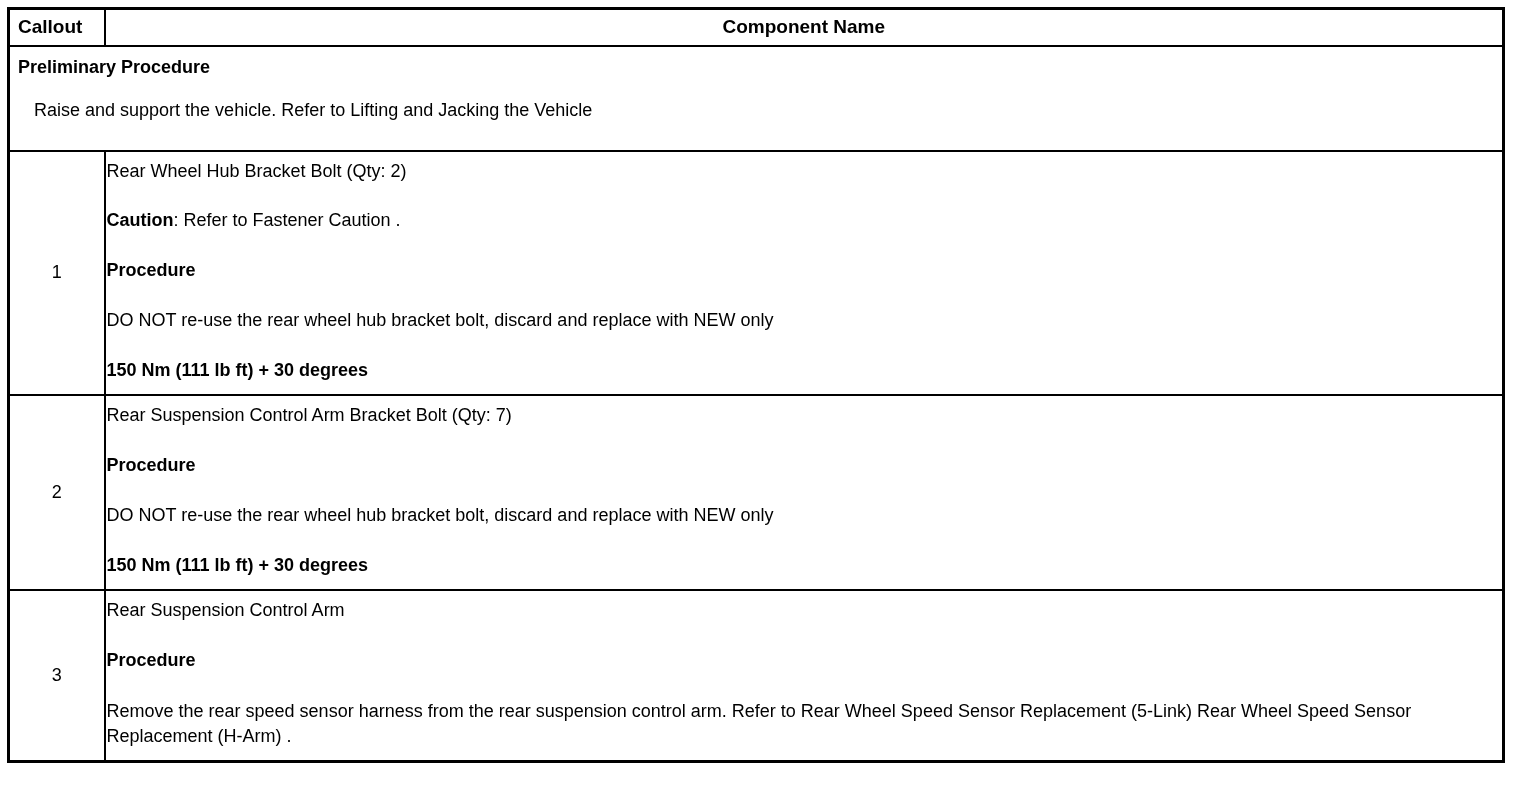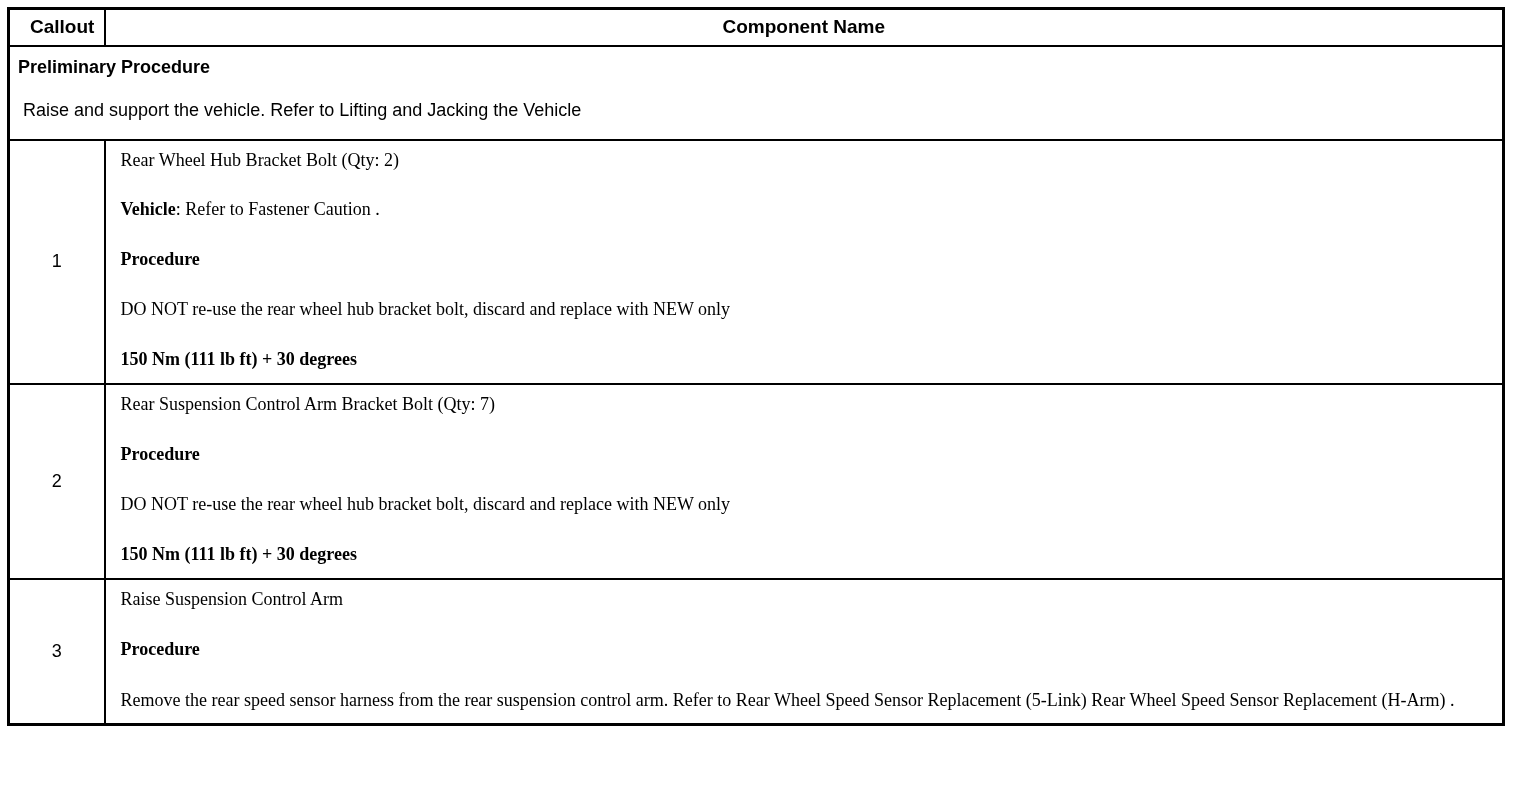--- a/index.html
+++ b/index.html
@@ -56,21 +56,21 @@
     font-weight: bold;
     font-size: 19px;
     line-height: 1.25;
     padding: 5px 4px 6px 4px;
     height: 28px;
     box-sizing: border-box;
   }
 
   th.header-callout {
     text-align: left;
-    padding-left: 20px;
+    padding-left: 8px;
   }
 
   th.header-name {
     text-align: center;
     margin-top: 23px;
   }
 
   
   td.prelim-cell {
     border-top: 3px solid #000000;
@@ -82,35 +82,34 @@
     font-weight: bold;
     font-size: 18px;
     line-height: 1.3;
     margin: 0 0 20px 0;
   }
 
   .prelim-text {
     font-weight: normal;
     font-size: 18px;
     line-height: 1.3;
-    margin: 5px;
+    margin: 16px;
   }
 
   td.callout-cell {
     text-align: center;
     vertical-align: middle;
     font-size: 18px;
     line-height: 1.3;
     font-weight: normal;
     border-right: 2px solid #000000;
   }
 
   td.name-cell {
-    padding: 8px 8px 10px 15px;
-    font-family: Liberation Serif, serif;
+    padding: 8px 8px 10px 1px;
   }
 
   .line {
     font-size: 18px;
     line-height: 1.32;
     margin: 0 0 26px 0;
     font-weight: normal;
     white-space: normal;
   }
   .line:last-child { margin-bottom: 2px; }
@@ -145,41 +144,41 @@
         <td class="cell prelim-cell" colspan="2">
           <p class="prelim-title">Preliminary Procedure</p>
           <p class="prelim-text">Raise and support the vehicle. Refer to Lifting and Jacking the Vehicle</p>
         </td>
       </tr>
 
       <tr>
         <td class="cell callout-cell">1</td>
         <td class="cell name-cell">
           <p class="line">Rear Wheel Hub Bracket Bolt (Qty: 2)</p>
-          <p class="line"><span class="inline-bold">Vehicle</span><span>: Refer to Fastener Caution .</span></p>
+          <p class="line"><span class="inline-bold">Caution</span><span>: Refer to Fastener Caution .</span></p>
           <p class="line bold">Procedure</p>
           <p class="line">DO NOT re-use the rear wheel hub bracket bolt, discard and replace with NEW only</p>
           <p class="line bold">150 Nm (111 lb ft) + 30 degrees</p>
         </td>
       </tr>
 
       <tr>
         <td class="cell callout-cell">2</td>
         <td class="cell name-cell">
           <p class="line">Rear Suspension Control Arm Bracket Bolt (Qty: 7)</p>
           <p class="line bold">Procedure</p>
           <p class="line">DO NOT re-use the rear wheel hub bracket bolt, discard and replace with NEW only</p>
           <p class="line bold">150 Nm (111 lb ft) + 30 degrees</p>
         </td>
       </tr>
 
       <tr>
         <td class="cell callout-cell">3</td>
         <td class="cell name-cell">
-          <p class="line">Raise Suspension Control Arm</p>
+          <p class="line">Rear Suspension Control Arm</p>
           <p class="line bold">Procedure</p>
           <p class="line wrap">Remove the rear speed sensor harness from the rear suspension control arm. Refer to Rear Wheel Speed Sensor Replacement (5-Link) Rear Wheel Speed Sensor Replacement (H-Arm) .</p>
         </td>
       </tr>
 
     </tbody>
   </table>
 
 </div>
 

